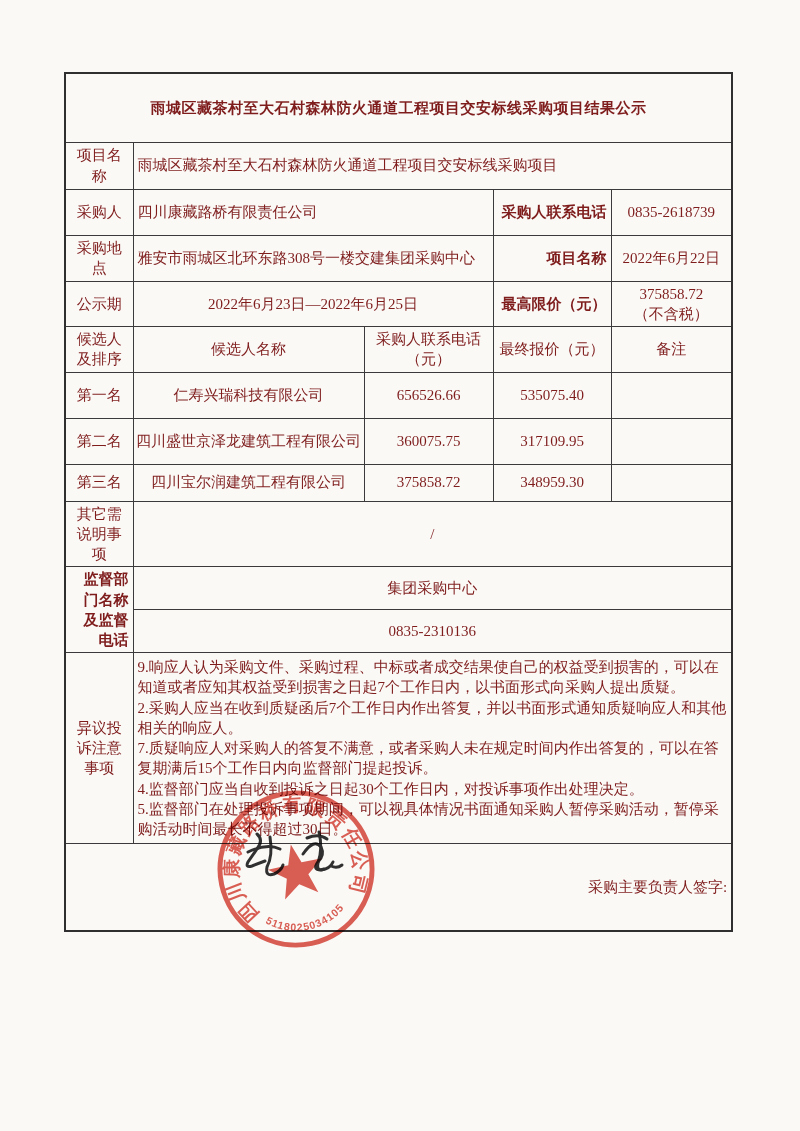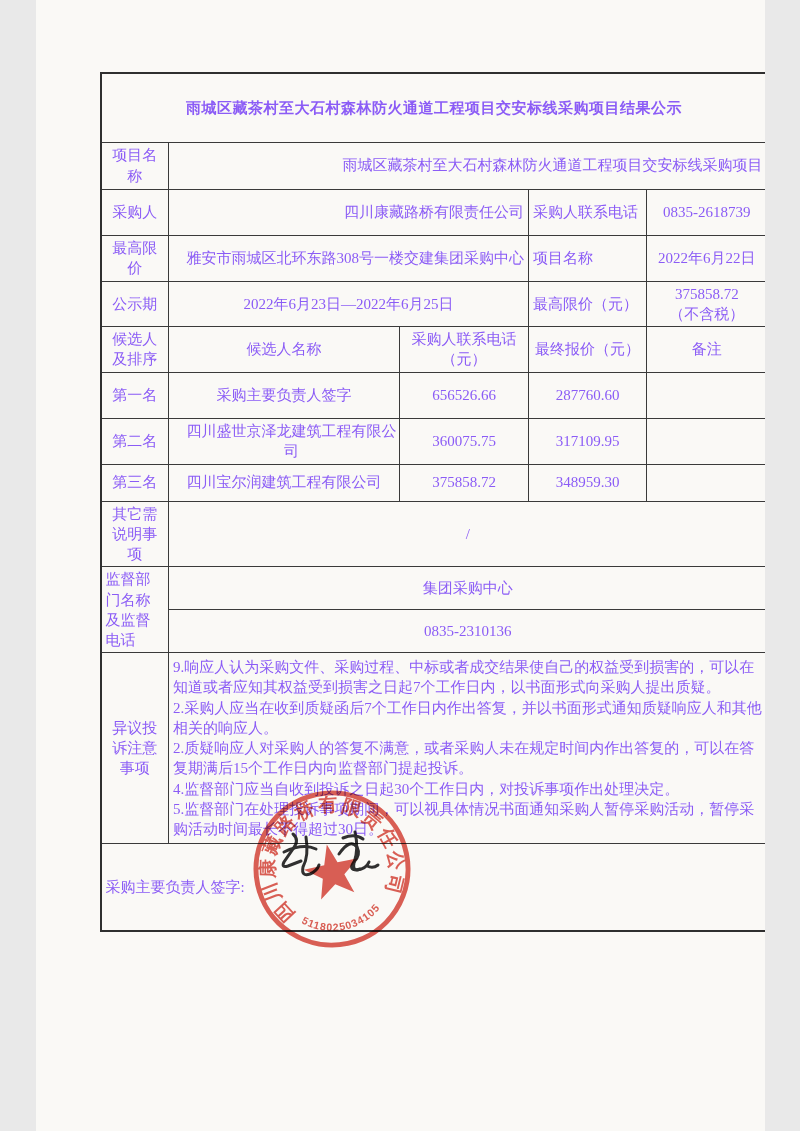--- a/index.html
+++ b/index.html
@@ -1,23 +1,23 @@
 <!DOCTYPE html>
 <html lang="zh"><head>
 <meta charset="utf-8">
 <style>
   html,body{margin:0;padding:0;background:#e9e9e9;}
   .page{
     position:relative;
-    width:729px;height:1131px;
+    width:800px;height:1131px;
     margin:0 auto;
     background:#faf9f6;
     overflow:hidden;
     font-family:"Liberation Serif","DejaVu Serif",serif;
-    color:#8b5cf6;
+    color:#7f1d1d;
   }
   table.doc{
     position:absolute;left:64px;top:72px;
     width:667px;
     border-collapse:collapse;
     table-layout:fixed;
     border:2px solid #2f2f2f;
     background:transparent;
   }
   table.doc td{
@@ -30,31 +30,31 @@
   }
   td.title-cell{
     text-align:center;
     font-family:"Liberation Sans","DejaVu Sans",sans-serif;
     font-weight:700;
     font-size:19.5px;
     letter-spacing:0.5px;
     padding:4px 2px;
   }
   td.lbl{ text-align:center; padding:2px 2px 2px 5px; }
-  td.lbl-ctr{ text-align:left; padding:2px 1px; }
-  td.val-l{ text-align:right; padding-left:9px;margin-left:36px; }
+  td.lbl-ctr{ text-align:right; padding:2px 1px;font-weight:bold; }
+  td.val-l{ text-align:left; padding-left:9px;margin-left:36px; }
   td.ctr{ text-align:center; }
   td.obj{
     vertical-align:middle;
     padding:8px 10px 8px 8px;
     line-height:21.5px;
     text-align:left;
   }
   .two-line{ line-height:1.3; }
-  .sig-row-cell{ position:relative; text-align:left; padding-left:6px; }
+  .sig-row-cell{ position:relative; text-align:right; padding-left:6px; }
   .seal, .sig{
     position:absolute;
     mix-blend-mode:multiply;
     pointer-events:none;
   }
   .seal{ left:201px; top:774px; }
   .sig{ left:243px; top:824px; }
 </style>
 </head>
 <body>
@@ -81,21 +81,21 @@
     </tr>
 
     <tr style="height:46px">
       <td class="lbl">采购人</td>
       <td colspan="2" class="val-l">四川康藏路桥有限责任公司</td>
       <td class="lbl-ctr">采购人联系电话</td>
       <td class="ctr">0835-2618739</td>
     </tr>
 
     <tr style="height:46px">
-      <td class="lbl">最高限价</td>
+      <td class="lbl">采购地点</td>
       <td colspan="2" class="val-l">雅安市雨城区北环东路308号一楼交建集团采购中心</td>
       <td class="lbl-ctr">项目名称</td>
       <td class="ctr">2022年6月22日</td>
     </tr>
 
     <tr style="height:39px">
       <td class="lbl">公示期</td>
       <td colspan="2" class="ctr">2022年6月23日—2022年6月25日</td>
       <td class="lbl-ctr">最高限价（元）</td>
       <td class="ctr two-line">
@@ -107,29 +107,29 @@
     <tr style="height:44px">
       <td class="lbl">候选人及排序</td>
       <td class="ctr">候选人名称</td>
       <td class="ctr two-line">采购人联系电话（元）</td>
       <td class="ctr">最终报价（元）</td>
       <td class="ctr">备注</td>
     </tr>
 
     <tr style="height:46px">
       <td class="ctr">第一名</td>
-      <td class="ctr">采购主要负责人签字</td>
+      <td class="ctr">仁寿兴瑞科技有限公司</td>
       <td class="ctr">656526.66</td>
-      <td class="ctr">287760.60</td>
+      <td class="ctr">535075.40</td>
       <td class="ctr"></td>
     </tr>
 
     <tr style="height:46px">
       <td class="ctr">第二名</td>
-      <td class="ctr" style="padding-left:16px;padding-right:1px">四川盛世京泽龙建筑工程有限公司</td>
+      <td class="ctr" style="padding-left:1px;padding-right:1px">四川盛世京泽龙建筑工程有限公司</td>
       <td class="ctr">360075.75</td>
       <td class="ctr">317109.95</td>
       <td class="ctr"></td>
     </tr>
 
     <tr style="height:37px">
       <td class="ctr">第三名</td>
       <td class="ctr">四川宝尔润建筑工程有限公司</td>
       <td class="ctr">375858.72</td>
       <td class="ctr">348959.30</td>
@@ -147,21 +147,21 @@
     </tr>
     <tr style="height:42px">
       <td colspan="4" class="ctr">0835-2310136</td>
     </tr>
 
     <tr style="height:191px">
       <td class="lbl">异议投诉注意事项</td>
       <td colspan="4" class="obj">
         <div>9.响应人认为采购文件、采购过程、中标或者成交结果使自己的权益受到损害的，可以在知道或者应知其权益受到损害之日起7个工作日内，以书面形式向采购人提出质疑。</div>
         <div>2.采购人应当在收到质疑函后7个工作日内作出答复，并以书面形式通知质疑响应人和其他相关的响应人。</div>
-        <div>2.质疑响应人对采购人的答复不满意，或者采购人未在规定时间内作出答复的，可以在答复期满后15个工作日内向监督部门提起投诉。</div>
+        <div>7.质疑响应人对采购人的答复不满意，或者采购人未在规定时间内作出答复的，可以在答复期满后15个工作日内向监督部门提起投诉。</div>
         <div>4.监督部门应当自收到投诉之日起30个工作日内，对投诉事项作出处理决定。</div>
         <div>5.监督部门在处理投诉事项期间，可以视具体情况书面通知采购人暂停采购活动，暂停采购活动时间最长不得超过30日。</div>
       </td>
     </tr>
 
     <tr style="height:87px">
       <td colspan="5" class="sig-row-cell">
         <span>采购主要负责人签字:</span>
       </td>
     </tr>

